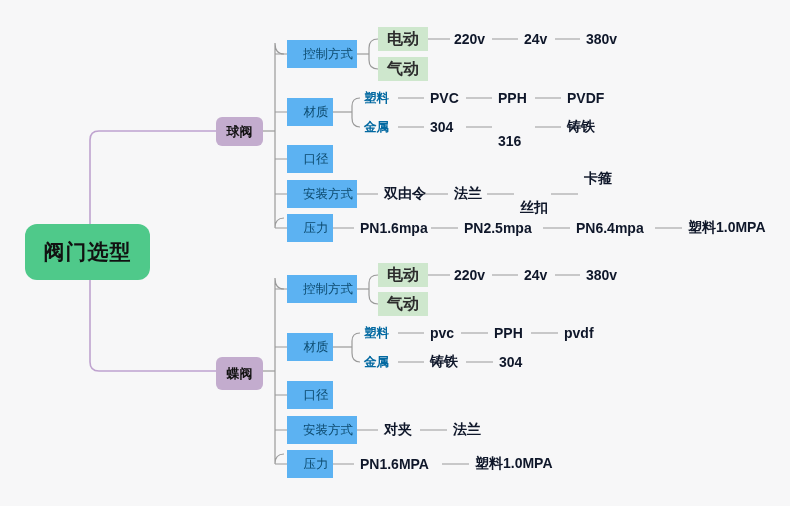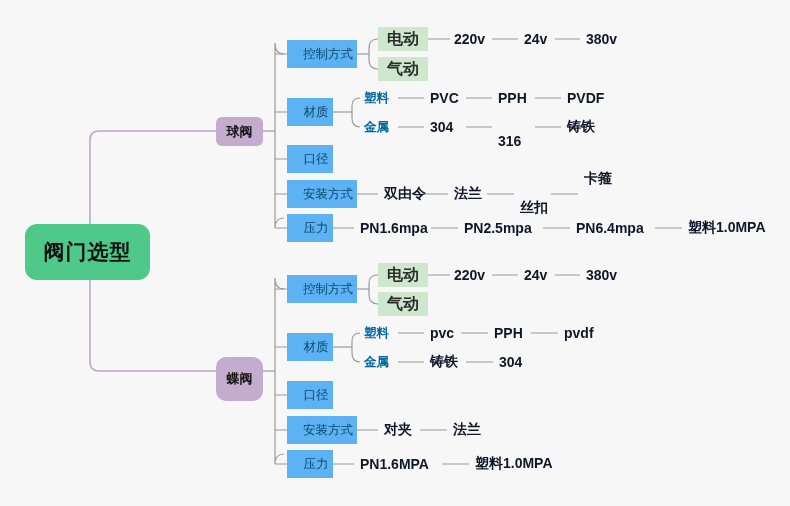--- a/index.html
+++ b/index.html
@@ -221,21 +221,21 @@
   <div class="leaf" style="left:464px; top:220px;">
     <span>PN2.5mpa</span>
   </div>
   <div class="leaf" style="left:576px; top:220px;">
     <span>PN6.4mpa</span>
   </div>
   <div class="leaf" style="left:688px; top:220px;">
     <span>塑料1.0MPA</span>
   </div>
 
-  <div class="node node-l1" style="left:216px; top:357px; width:47px; height:44px;border-radius:10px;">
+  <div class="node node-l1" style="left:216px; top:357px; width:47px; height:33px;">
     <span>蝶阀</span>
   </div>
 
   <div class="node node-l2" style="left:287px; top:275px; width:70px; height:28px;">
     <span>控制方式</span>
   </div>
   <div class="node node-l3" style="left:378px; top:263px; width:50px; height:24px;">
     <span>电动</span>
   </div>
   <div class="node node-l3" style="left:378px; top:292px; width:50px; height:24px;">

